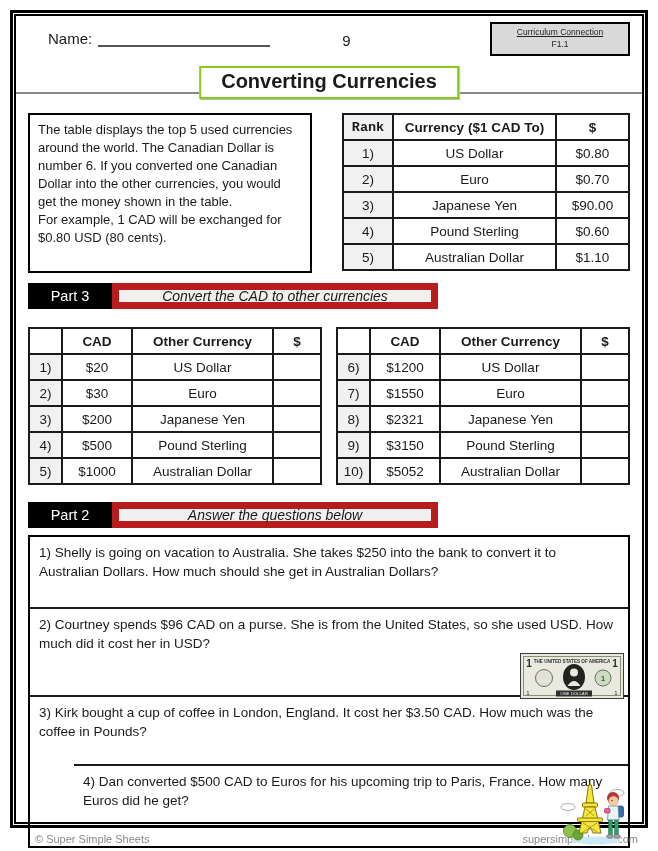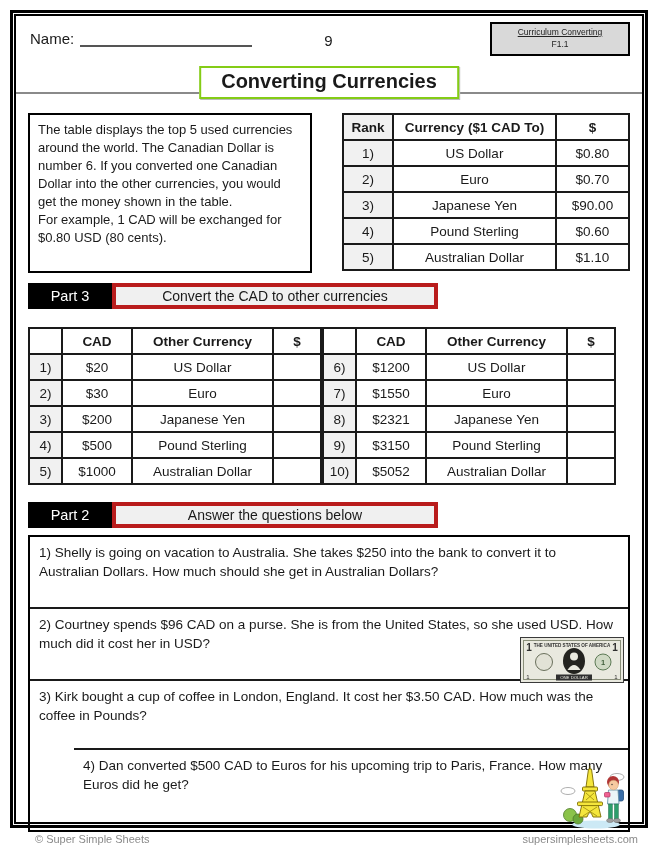--- a/index.html
+++ b/index.html
@@ -6,21 +6,21 @@
   body {
     width: 658px; height: 851px; margin: 0; position: relative;
     background: #ffffff; color: #1a1a1a;
     font-family: "Liberation Sans", sans-serif;
   }
   .frame { position: absolute; left: 10px; top: 10px; width: 638px; height: 818px; border: 3px solid #000; }
   .frame-inner { position: absolute; inset: 1px; border: 2px solid #000; padding: 0 12px; }
 
   
   .header-row { display: flex; align-items: flex-start; margin-top: 6px; height: 32px; }
-  .name-area { display: flex; align-items: flex-end; font-size: 15px; margin-top: 8px; margin-left: 2px; justify-content: center; }
+  .name-area { display: flex; align-items: flex-end; font-size: 15px; margin-top: 8px; margin-left: 20px; justify-content: center; }
   .name-blank { width: 172px; height: 14px; border-bottom: 2px solid #555; margin-left: 6px; }
   .page-num { font-size: 15px; margin-left: 72px; margin-top: 10px; }
   .curriculum { margin-left: auto; width: 140px; background: #d9d9d9; border: 2px solid #000; text-align: center; font-size: 8.5px; line-height: 1.45; padding: 2px 2px 3px; color: #222; }
   .cc-title { text-decoration: underline; }
 
   
   .title-band { position: relative; height: 50px; margin: 0 -12px; }
   .title-line { position: absolute; left: 0; right: 0; top: 38px; border-top: 2px solid #8a8a8a; }
   .title-box { position: absolute; left: 50%; top: 12px; transform: translateX(-50%); background: #fff; border: 2px solid #84cc16; padding: 2px 20px 4px; font-size: 20px; font-weight: bold; white-space: nowrap; z-index: 1; box-shadow: 1px 1px 0 #bbb; }
 
@@ -28,42 +28,42 @@
   .intro-row { display: flex; margin-top: 9px; gap: 20px; }
   .intro-box { width: 308px; min-height: 160px; border: 2px solid #000; padding: 6px 8px; font-size: 13px; line-height: 1.38; }
   .rates-wrap { margin-left: 10px; }
 
   
   table { border-collapse: collapse; table-layout: fixed; }
   th, td { border: 2px solid #1a1a1a; height: 26px; text-align: center; font-size: 13.5px; padding: 0 2px; overflow: hidden; white-space: nowrap; }
   th { font-weight: bold; }
   .col-gray { background: #f1f1f1; }
   .rates-table { width: 286px; }
-  .rates-table .c-rank { width: 50px; }
+  .rates-table .c-rank { width: 50px; font-family: Liberation Mono, monospace; }
   .rates-table .c-curr { width: 163px; }
   .rates-table .c-val  { width: 73px; }
 
   
   .part-banner { display: flex; height: 26px; margin-top: 10px; }
   .part-banner.second { margin-top: 17px; }
   .part-label { width: 84px; background: #000; color: #fff; display: flex; align-items: center; justify-content: center; font-size: 14.5px; }
-  .part-instruction { width: 326px; background: #f0f0f0; border: 4px solid #b91c1c; display: flex; align-items: center; justify-content: center; font-size: 14px; }
-
-  .p1-tables { display: flex; justify-content: flex-start; margin-top: 18px; }
+  .part-instruction { width: 326px; background: #f0f0f0; border: 7px solid #b91c1c; display: flex; align-items: center; justify-content: center; font-size: 14px; font-style: italic; }
+
+  .p1-tables { display: flex; justify-content: space-between; margin-top: 18px; }
   .p1-table { width: 292px; }
   .p1-table .c-num { width: 33px; }
   .p1-table .c-cad { width: 70px; }
   .p1-table .c-cur { width: 141px; }
   .p1-table .c-ans { width: 48px; }
 
   
   .part2-box { margin-top: 7px; border: 2px solid #000; }
   .question { position: relative; padding: 7px 9px; font-size: 13.5px; line-height: 1.4; }
   .question + .question { border-top: 2px solid #1a1a1a; }
-  .q1 { height: 70px; } .q2 { height: 72px; } .q3 { height: 69px; } .q4 { height: 82px; margin-left: 44px; }
+  .q1 { height: 70px; } .q2 { height: 88px; } .q3 { height: 69px; } .q4 { height: 82px; margin-left: 44px; }
   .q-text { max-width: 592px; }
   .q2 .q-text { max-width: 588px; }
   .q4 .q-text { max-width: 540px; }
   .answer-space { position: absolute; left: 0; right: 0; bottom: 0; height: 24px; }
   .q-img-bill { position: absolute; right: 4px; bottom: -4px; z-index: 2; }
   .q-img-paris { position: absolute; right: 2px; bottom: 1px; z-index: 2; }
 
   
   .footer { position: absolute; left: 35px; right: 20px; top: 833px; display: flex; justify-content: space-between; font-size: 11px; color: #8a8a8a; }
 </style>
@@ -73,21 +73,21 @@
 <div class="frame">
   <div class="frame-inner">
 
     <div class="header-row">
       <div class="name-area">
         <span>Name:</span>
         <span class="name-blank"></span>
       </div>
       <div class="page-num">9</div>
       <div class="curriculum">
-        <div class="cc-title">Curriculum Converting</div>
+        <div class="cc-title">Curriculum Connection</div>
         <div>F1.1</div>
       </div>
     </div>
 
     <div class="title-band">
       <div class="title-line"></div>
       <div class="title-box">Converting Currencies</div>
     </div>
 
     <div class="intro-row">

